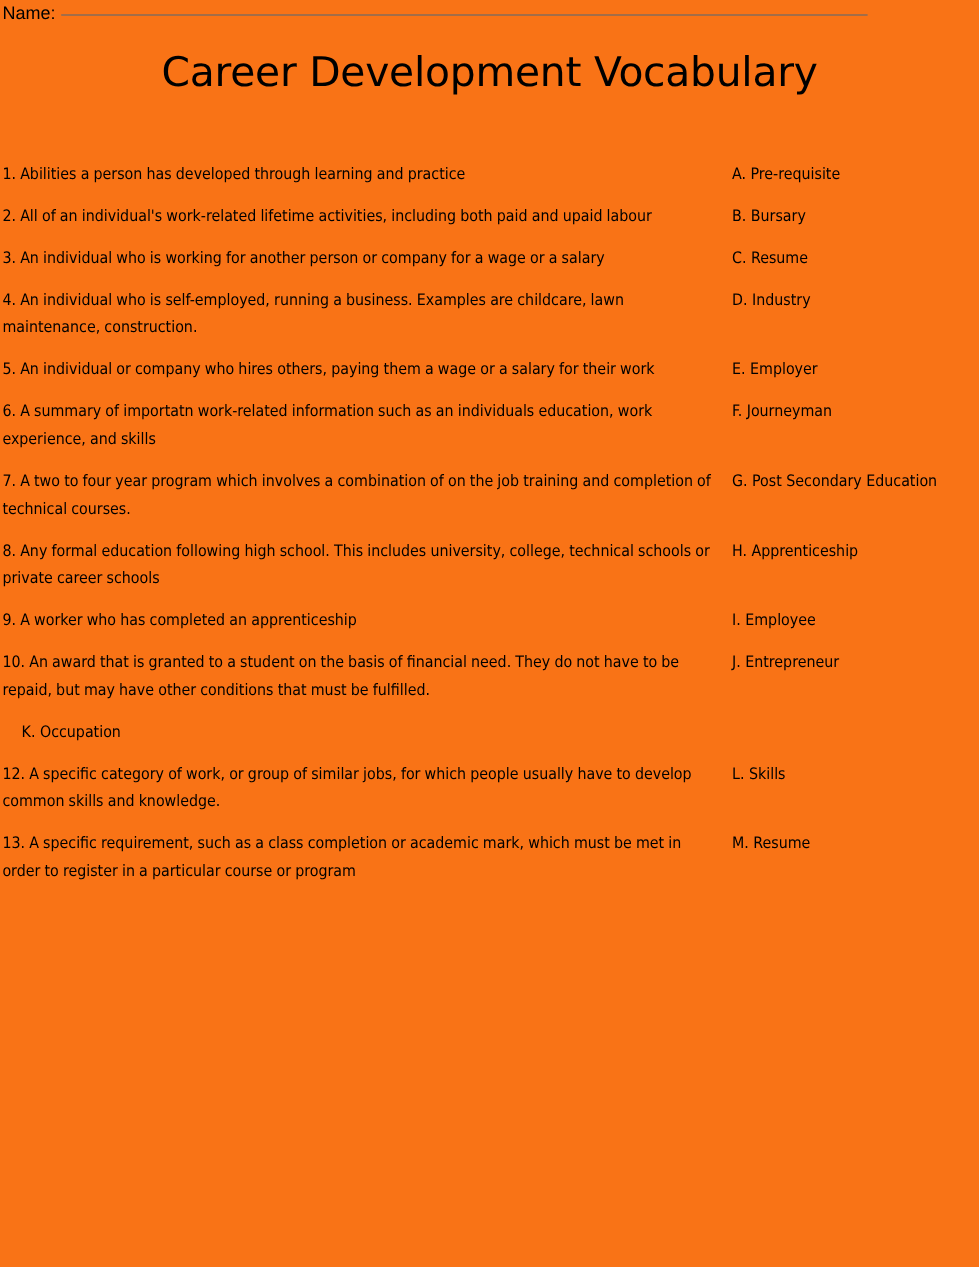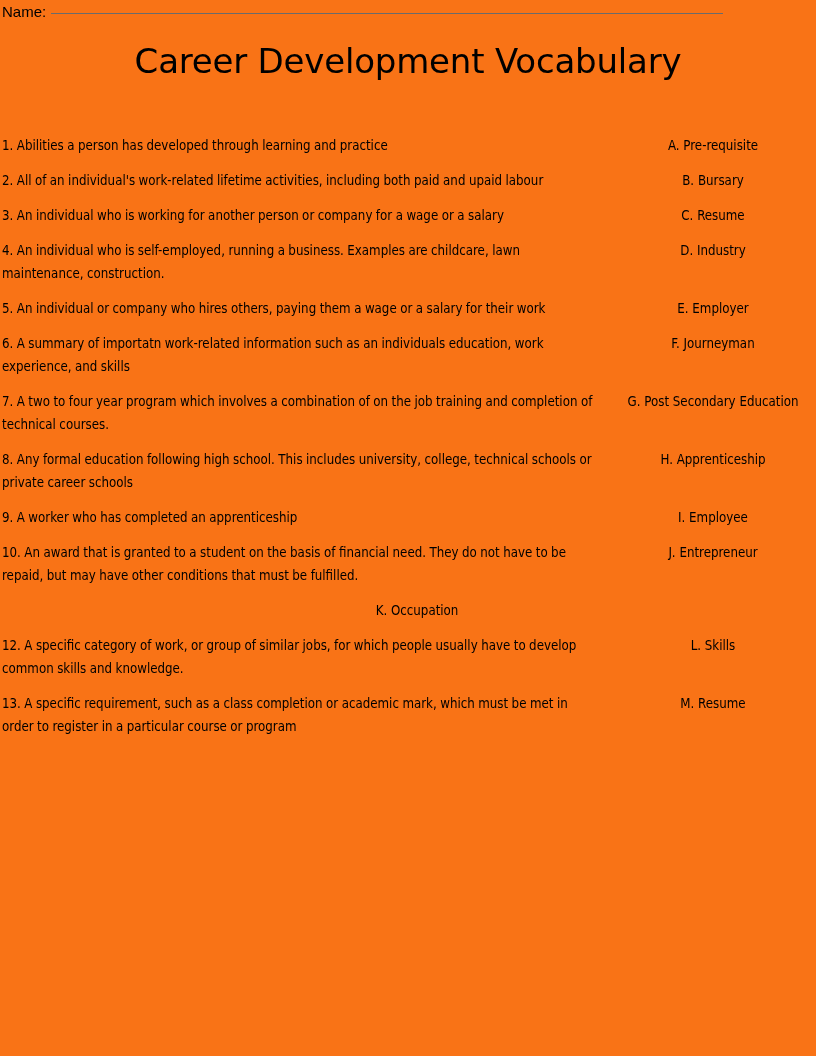--- a/index.html
+++ b/index.html
@@ -91,21 +91,20 @@
   }
 
   .a-cell {
     flex: 1 1 auto;
     padding-left: 16px;
     font-family: "DejaVu Sans Condensed", "DejaVu Sans", sans-serif;
     font-size: 13.2px;
     line-height: 23px;
     color: #000000;
     white-space: nowrap;
-    text-align: center;
   }
 </style>
 </head>
 <body>
 
 <div class="page">
 
   <div class="name-row">
     <span class="name-label">Name:</span>
     <span class="name-rule"></span>

